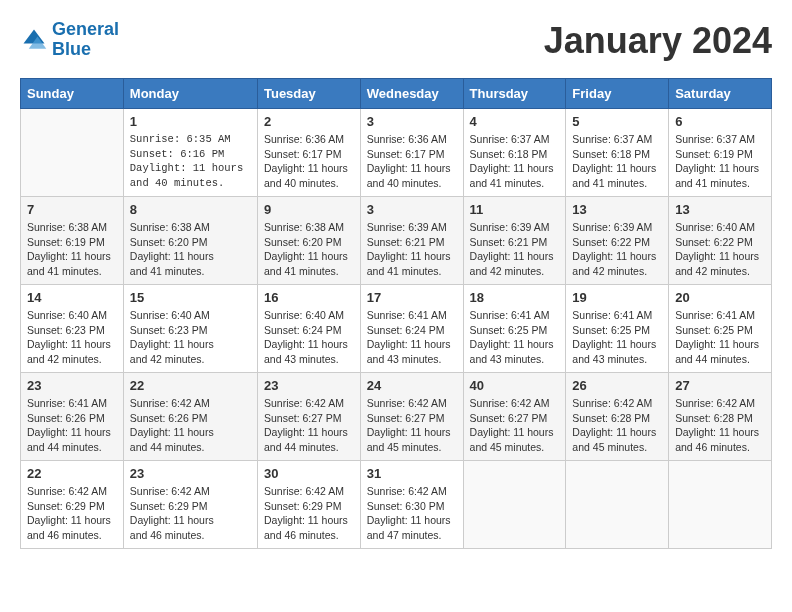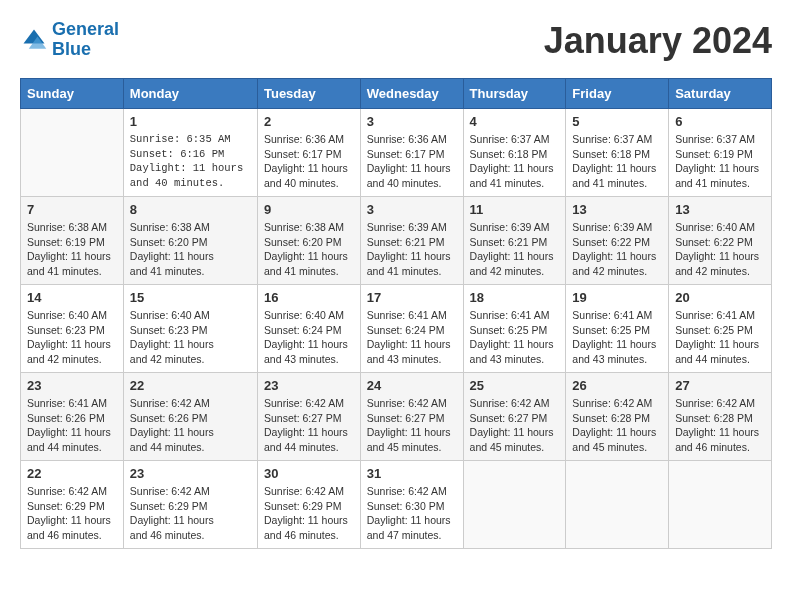--- a/index.html
+++ b/index.html
@@ -289,21 +289,21 @@
 and 44 minutes.</div>
         </td>
         <td>
           <div class="day-num">24</div>
           <div class="day-info" style="white-space: pre-line;">Sunrise: 6:42 AM
 Sunset: 6:27 PM
 Daylight: 11 hours
 and 45 minutes.</div>
         </td>
         <td>
-          <div class="day-num">25</div>
+          <div class="day-num">40</div>
           <div class="day-info" style="white-space: pre-line;">Sunrise: 6:42 AM
 Sunset: 6:27 PM
 Daylight: 11 hours
 and 45 minutes.</div>
         </td>
         <td>
           <div class="day-num">26</div>
           <div class="day-info" style="white-space: pre-line;">Sunrise: 6:42 AM
 Sunset: 6:28 PM
 Daylight: 11 hours

